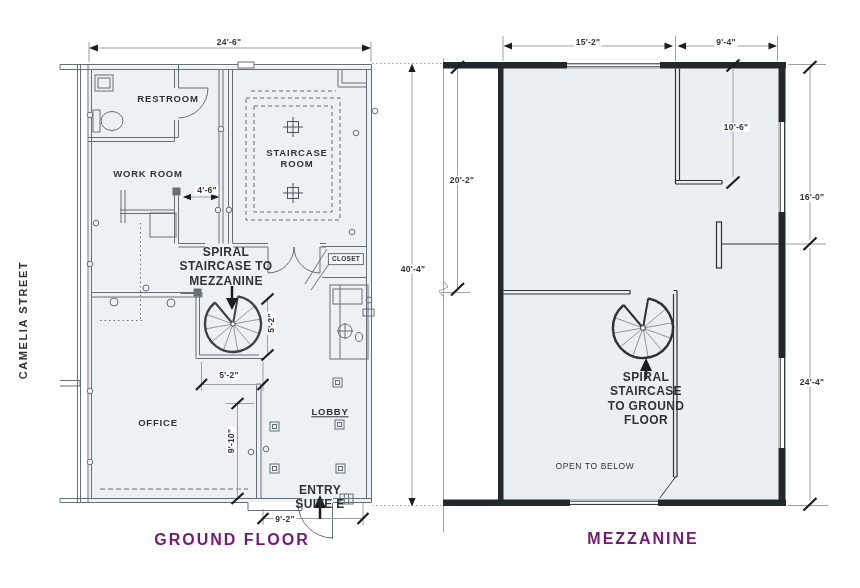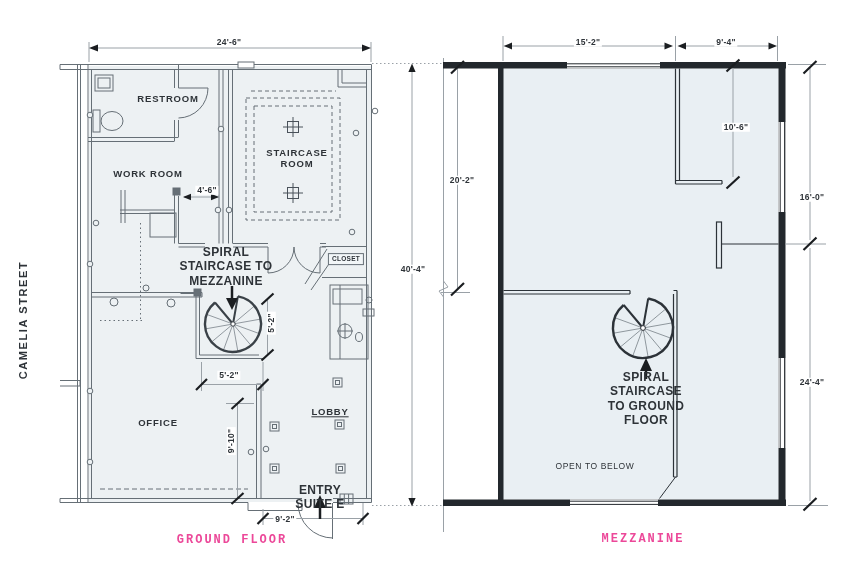--- a/index.html
+++ b/index.html
@@ -5,21 +5,21 @@
   html,body{margin:0;padding:0;background:#ffffff;}
   #stage{position:relative;width:860px;height:588px;background:#fff;overflow:hidden;
          font-family:"Liberation Sans","DejaVu Sans",sans-serif;}
   svg{position:absolute;left:0;top:0;}
   .lbl{position:absolute;transform:translate(-50%,-50%);font-weight:bold;color:#2e3338;
        text-align:center;white-space:pre-line;line-height:1.2;letter-spacing:.5px;}
   .room{font-size:9.5px;letter-spacing:.8px;}
   .room-sm{font-size:12px;letter-spacing:.4px;}
   .dim{font-size:8.5px;background:#ffffff;padding:0 2px;letter-spacing:.2px;line-height:1;}
   .rot{transform:translate(-50%,-50%) rotate(-90deg);}
-  .title{font-size:12px;letter-spacing:2px;color:#ec4899;font-family:Liberation Mono, monospace;}
+  .title{font-size:16px;letter-spacing:2px;color:#701a75;}
   .street{font-size:11px;letter-spacing:1.6px;color:#2e3338;}
   .boxed{font-size:6.5px;letter-spacing:.3px;background:#f2f6f8;border:1px solid #666f76;
          padding:1px 3px;white-space:nowrap;}
   .open-lbl{font-size:8.5px;letter-spacing:.6px;}
 </style>
 </head>
 <body>
 
 <div id="stage">
 

